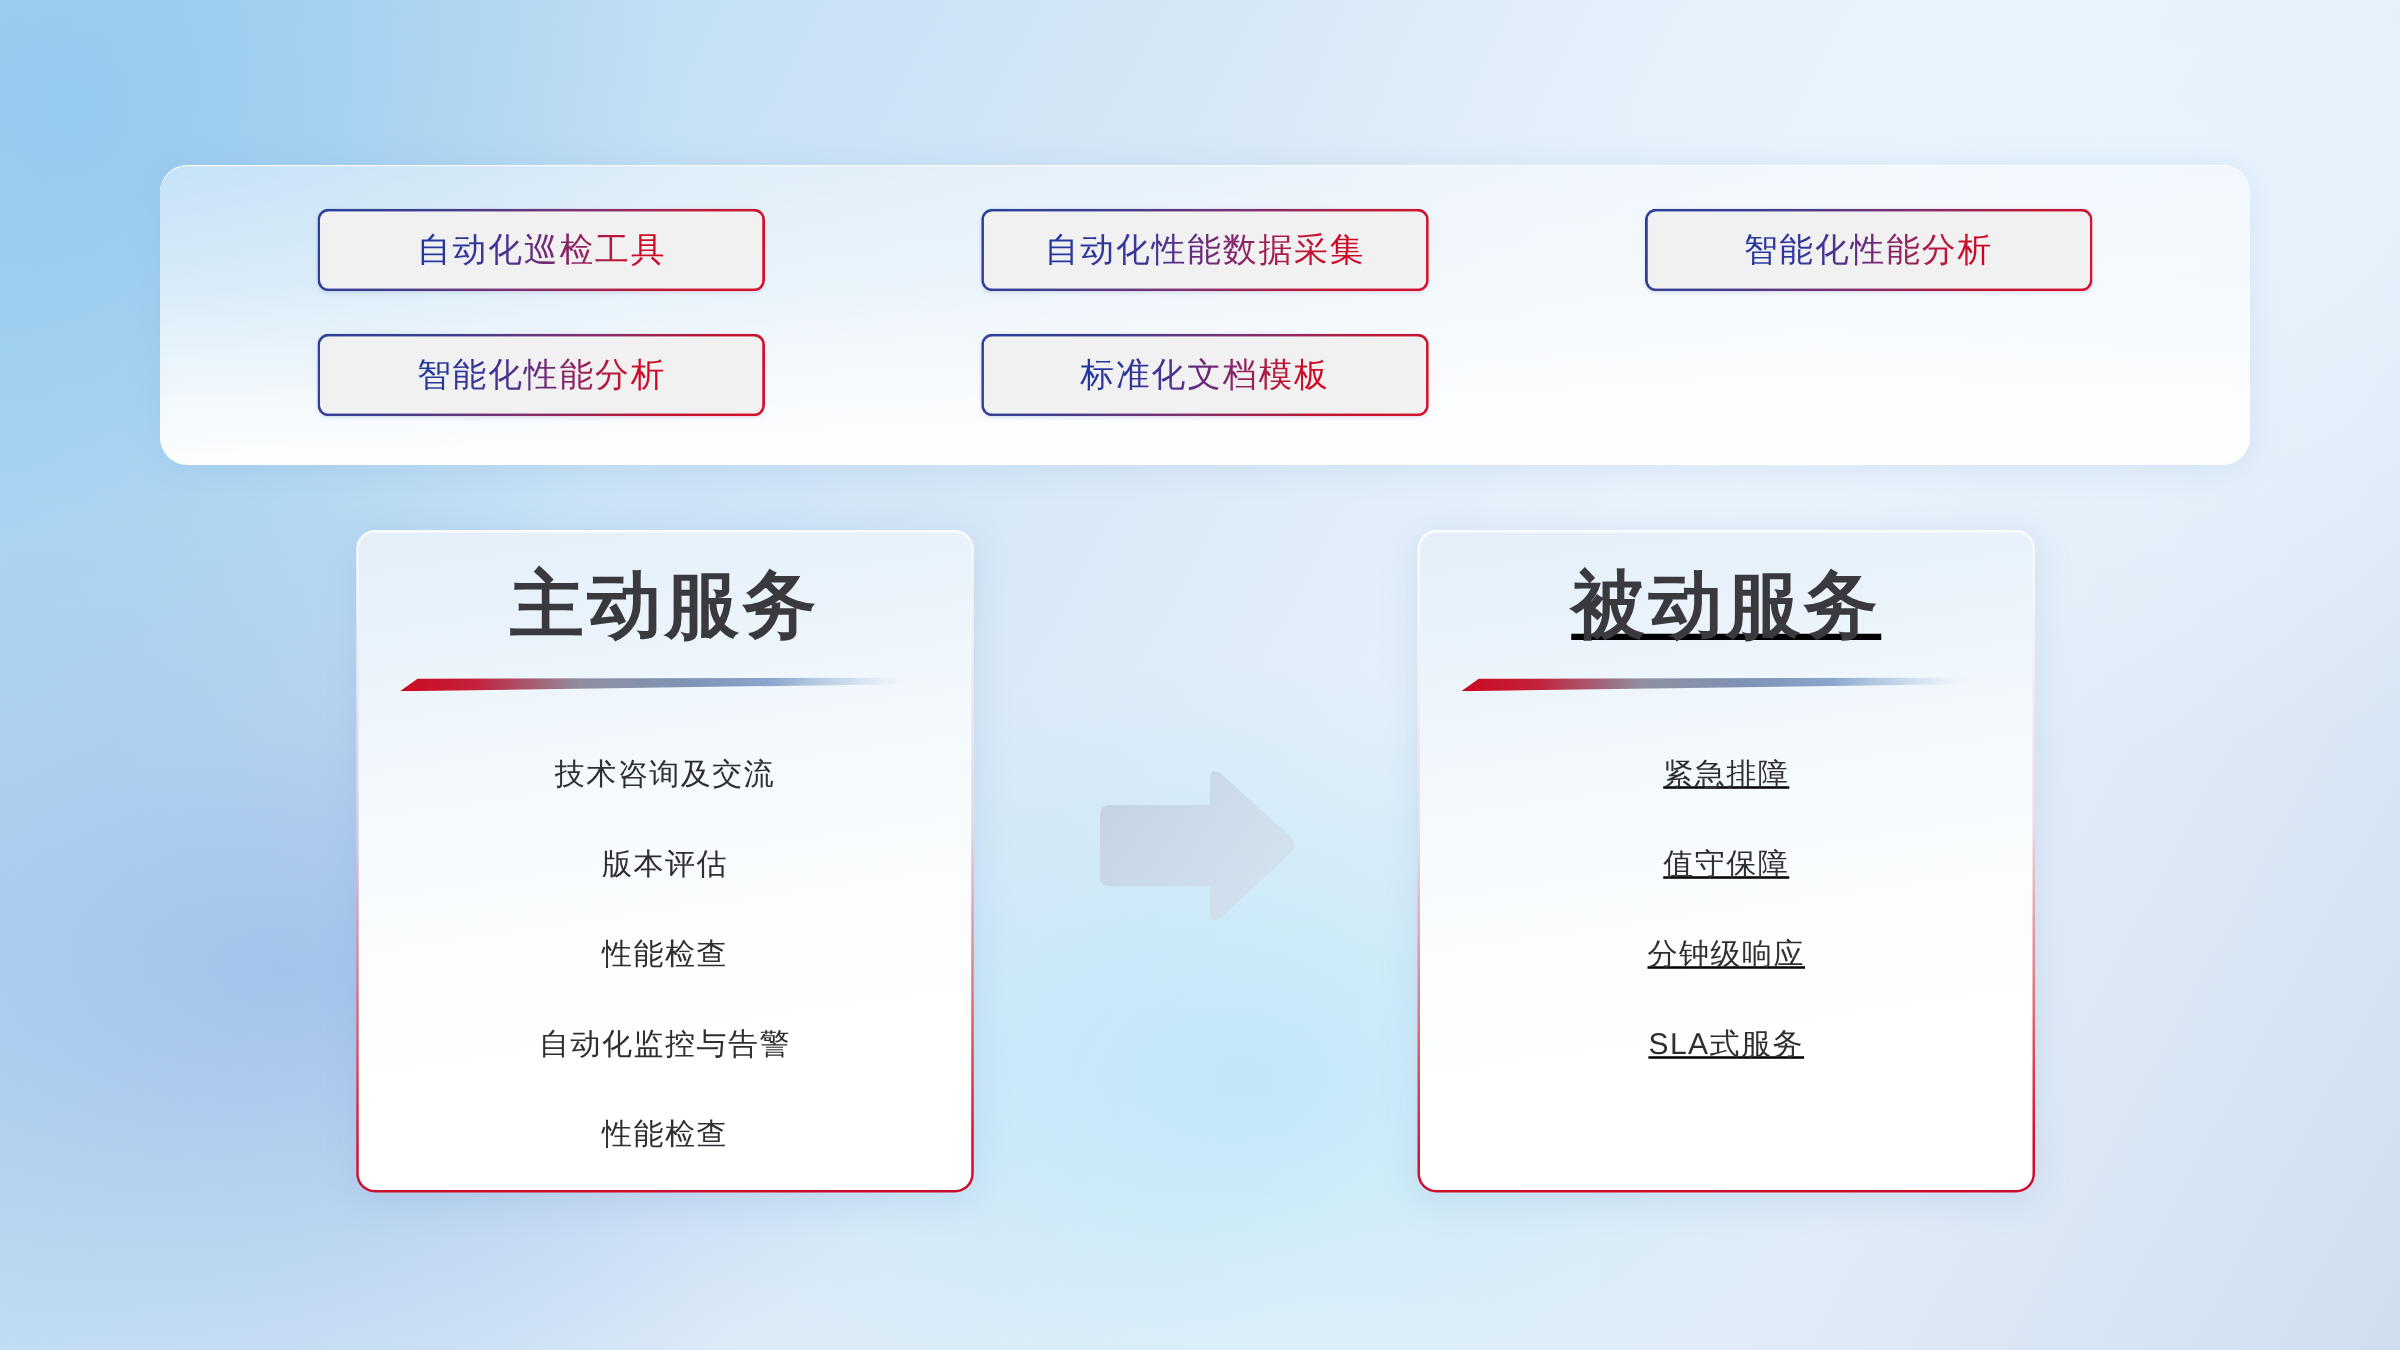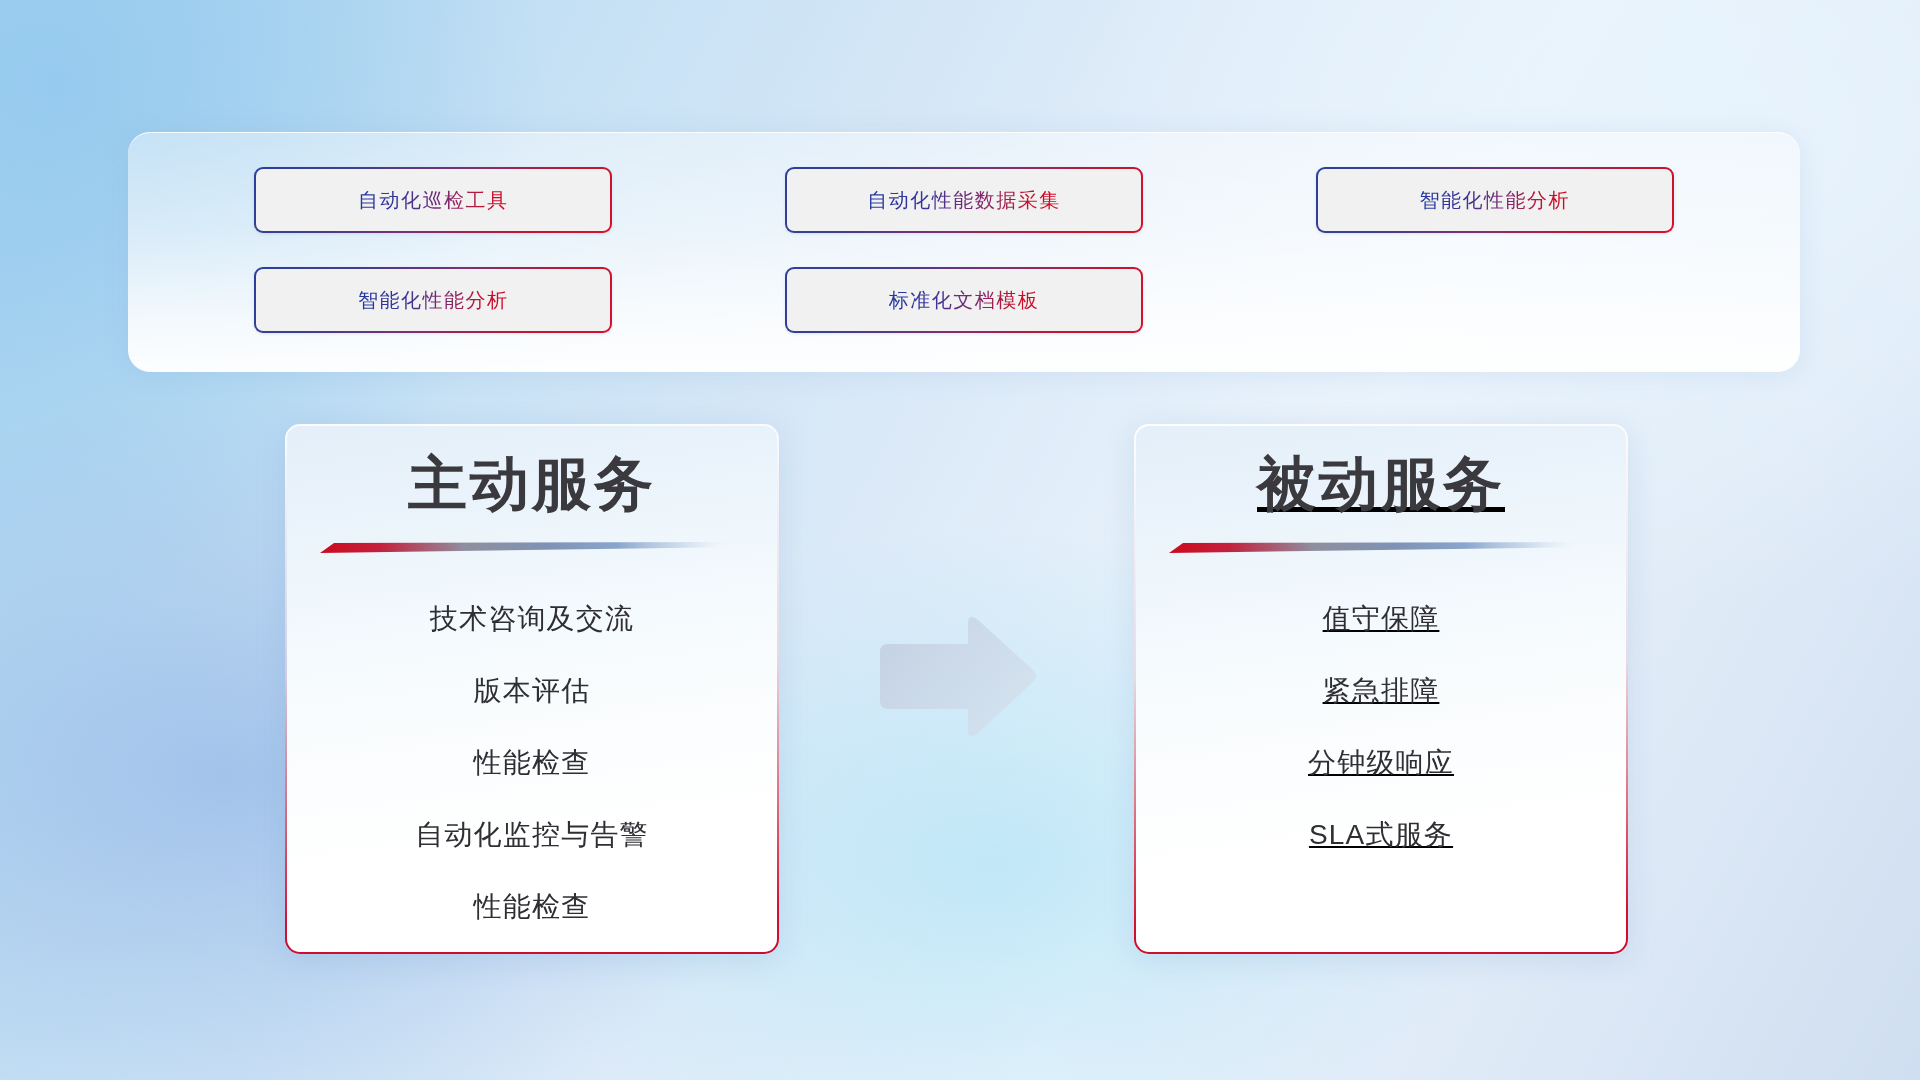--- a/index.html
+++ b/index.html
@@ -49,21 +49,21 @@
     width:358px; height:66px;
     border-radius:9px;
     background:
       linear-gradient(#f1f1f1,#f1f1f1) padding-box,
       linear-gradient(128deg,#2b3f9e 0%, #3c3f8f 24%, #7e3070 52%, #c01632 78%, #d8102c 100%) border-box;
     border:2px solid transparent;
     display:flex; align-items:center; justify-content:center;
     box-shadow:0 1px 3px rgba(90,120,170,0.16);
   }
   .pill-label {
-    font-size:20px;
+    font-size:27px;
     letter-spacing:1.5px;
     font-weight:400;
     background:linear-gradient(90deg,#2036a0 0%, #3b3596 30%, #8a2566 62%, #c5122c 84%, #d4001f 100%);
     -webkit-background-clip:text;
     background-clip:text;
     color:transparent;
     -webkit-text-fill-color:transparent;
     white-space:nowrap;
   }
 
@@ -112,21 +112,21 @@
   }
   .card-list {
     list-style:none;
     margin-top:30px;
     width:100%;
     display:flex; flex-direction:column;
     align-items:center;
     gap:0;
   }
   .card-list li {
-    font-size:28px;
+    font-size:24px;
     color:#2e2e33;
     letter-spacing:1.2px;
     height:72px;
     display:flex; align-items:center; justify-content:center;
     white-space:nowrap;
   }
 
   
   #flow-arrow {
     position:absolute;
@@ -214,21 +214,21 @@
             <stop offset="54%" stop-color="#7f93b5"></stop>
             <stop offset="70%" stop-color="#8aa6cd"></stop>
             <stop offset="86%" stop-color="#c8d8ea" stop-opacity="0.75"></stop>
             <stop offset="100%" stop-color="#ffffff" stop-opacity="0"></stop>
           </linearGradient>
         </defs>
         <path d="M0,11 L14,1 L424,0 L424,5 Z" fill="url(#divGradR)"></path>
       </svg>
 
       <ul class="card-list">
+        <li>紧急排障</li>
         <li>值守保障</li>
-        <li>紧急排障</li>
         <li>分钟级响应</li>
         <li>SLA式服务</li>
       </ul>
     </div>
   </div>
 
 </div>
 
 </body></html>

